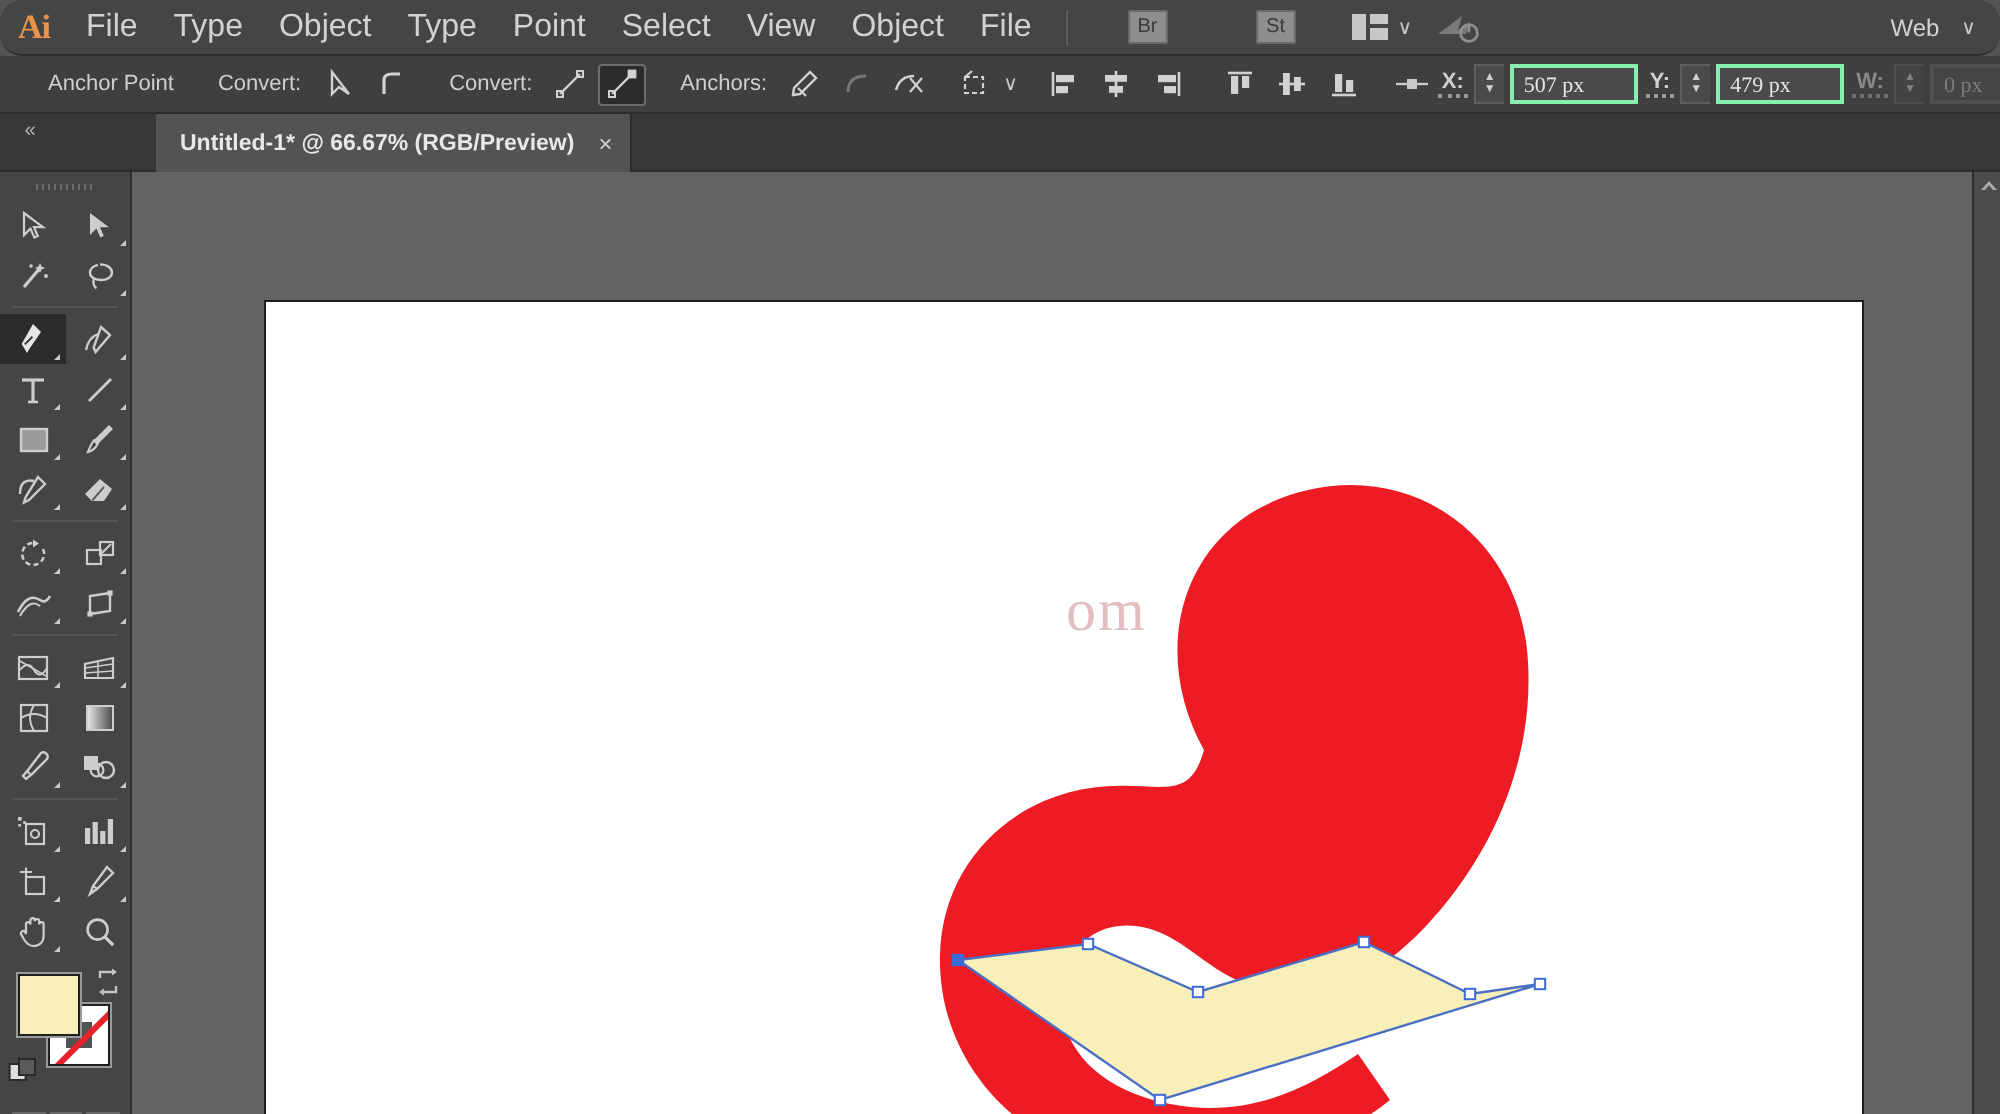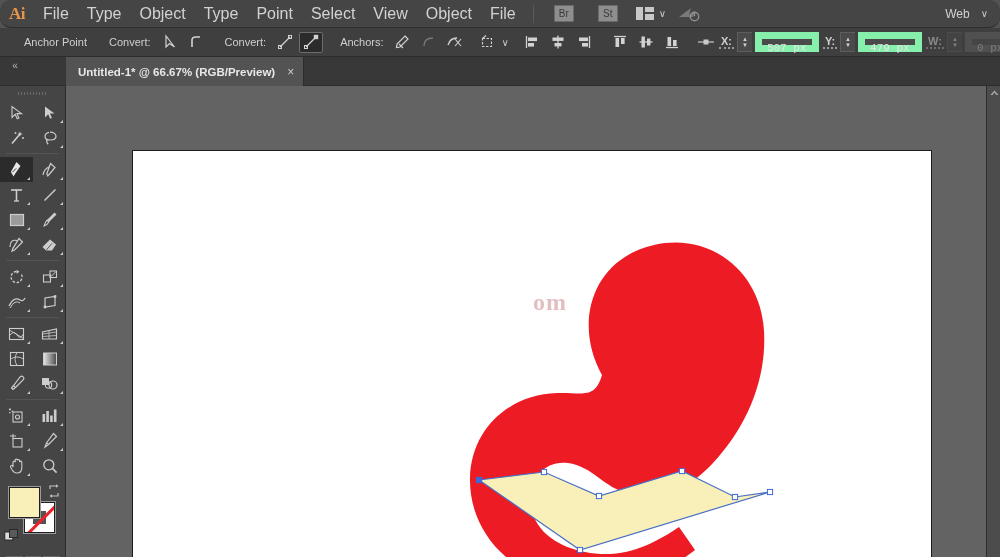--- a/index.html
+++ b/index.html
@@ -28,21 +28,21 @@
     letter-spacing: -0.5px;
   }
   .menu-item {
     padding: 0 9px; height: 28px; line-height: 28px;
     color: #d2d2d2; font-size: 16px; cursor: default; white-space: nowrap;
   }
   .mb-sep {
     width: 1px; height: 18px; background: #5a5a5a; margin: 0 8px;
   }
   .sq-btn {
-    width: 20px; height: 17px; margin: 0 12px;
+    width: 20px; height: 17px; margin: 0 22px;
     background: #8e8e8e; border: 1px solid #6a6a6a;
     color: #3a3a3a; font-size: 10px;
     display: flex; align-items: center; justify-content: center;
     border-radius: 1px; cursor: default;
   }
   .arrange-icon {
     width: 18px; height: 13px; margin-left: 6px; position: relative;
     cursor: default;
   }
   .arrange-icon .l {
@@ -95,40 +95,40 @@
     border-bottom: 2px dotted #9a9a9a; cursor: default;
   }
   .spinner {
     width: 15px; height: 20px; background: #4a4a4a;
     border: 1px solid #5d5d5d; border-right: none;
     display:flex; flex-direction: column; align-items:center; justify-content:center;
     gap:1px; cursor: default;
   }
   .spinner span { display:block; font-size: 6px; line-height: 5px; color: #d0d0d0; }
   .nf-input {
-    width: 64px; height: 20px; background: #4a4a4a; border: 7px solid #86efac;
+    width: 64px; height: 20px; background: #4a4a4a; border: 2px solid #86efac;
     color: #e6e6e6; font-size: 11px; padding: 0 5px; line-height: 18px;
-    font-family: Liberation Mono, monospace;
+    font-family: Liberation Serif, serif;
   }
   .numfield.disabled .nf-input { color: #7d7d7d; background: #454545; border-color:#505050;}
   .numfield.disabled .spinner { opacity: .45; }
   .numfield.disabled .nf-ico { opacity: .5; }
 
   
   #tabbar {
     position: absolute; left: 0; top: 57px; width: 1000px; height: 29px;
     background: #383838; border-bottom: 1px solid #2c2c2c;
   }
   #collapse-btn {
     position: absolute; left: 4px; top: 2px; width: 22px; height: 14px;
     color: #b5b5b5; font-size: 10px; line-height: 14px; text-align: center;
     cursor: default;
   }
   #doc-tab {
-    position: absolute; left: 66px; top: 0; height: 29px;
+    position: absolute; left: 78px; top: 0; height: 29px;
     background: #535353; border-right: 1px solid #2c2c2c;
     display: flex; align-items: center; padding: 0 9px 0 12px; gap: 12px;
     cursor: default;
   }
   #doc-tab-title { color: #e8e8e8; font-size: 11.5px; font-weight: bold; white-space: nowrap; }
   #doc-tab-close { color: #cfcfcf; font-size: 12px; line-height: 1; cursor: default; }
 
   
   #toolbar {
     position: absolute; left: 0; top: 86px; width: 66px; height: 471px;
@@ -194,21 +194,21 @@
     position: absolute; left: 66px; top: 86px; width: 920px; height: 471px;
     background: #636363; overflow: hidden;
   }
   #artboard {
     position: absolute; left: 66px; top: 64px; width: 800px; height: 420px;
     background: #ffffff; border: 1px solid #1c1c1c;
   }
   #artwork { position: absolute; left: 0; top: 0; width: 800px; height: 420px; }
   #watermark {
     position: absolute; left: 400px; top: 138px;
-    font-family: "Liberation Serif", serif; font-size: 24px; font-weight: bold;
+    font-family: "Liberation Serif", serif; font-size: 30px; font-weight: normal;
     color: rgba(160,40,45,0.30); letter-spacing: 1px; pointer-events: none;
     user-select: none;
   }
 
   
   #vscroll {
     position: absolute; right: 0; top: 86px; width: 14px; height: 471px;
     background: #4c4c4c; border-left: 1px solid #2c2c2c;
   }
   #vscroll .arrow-up {

